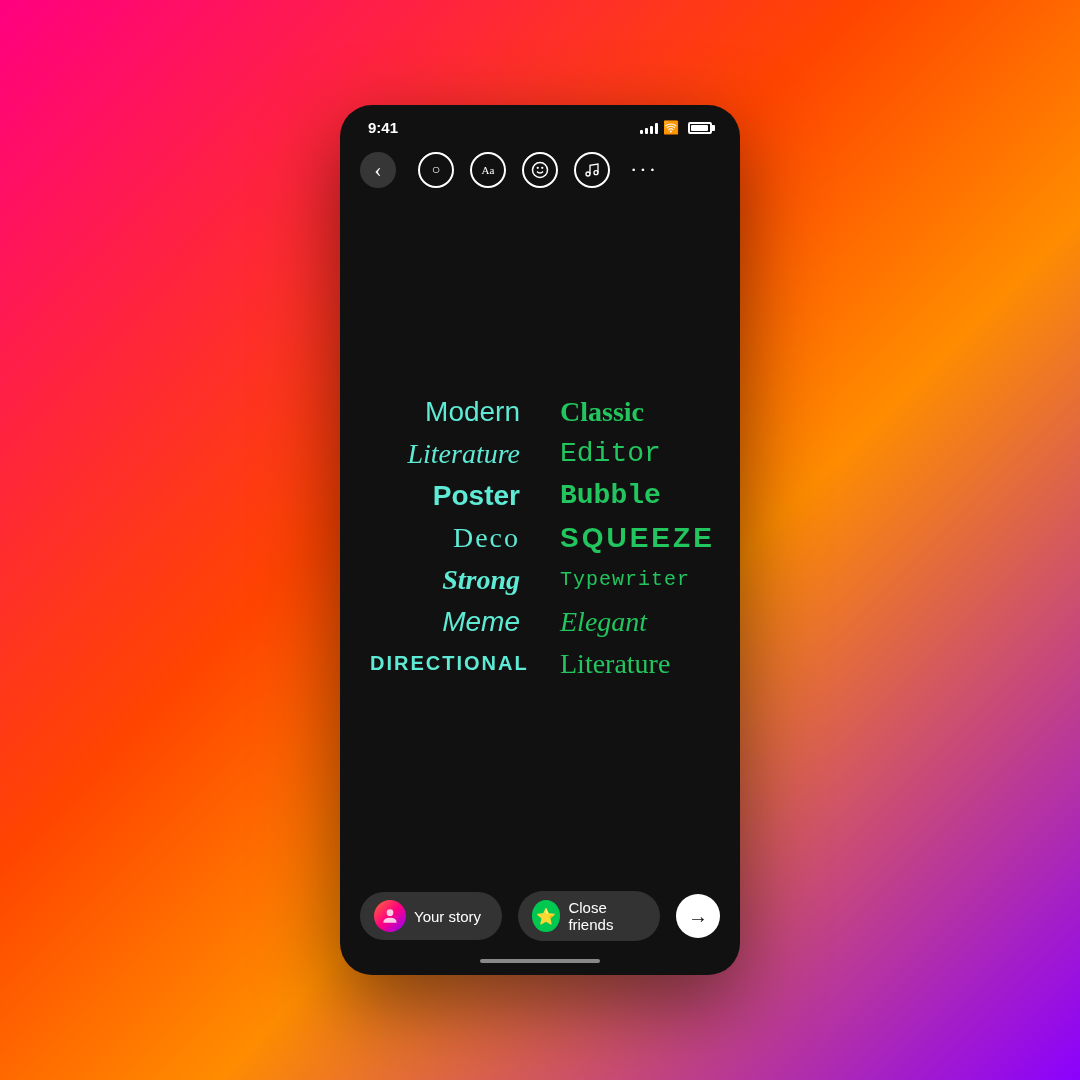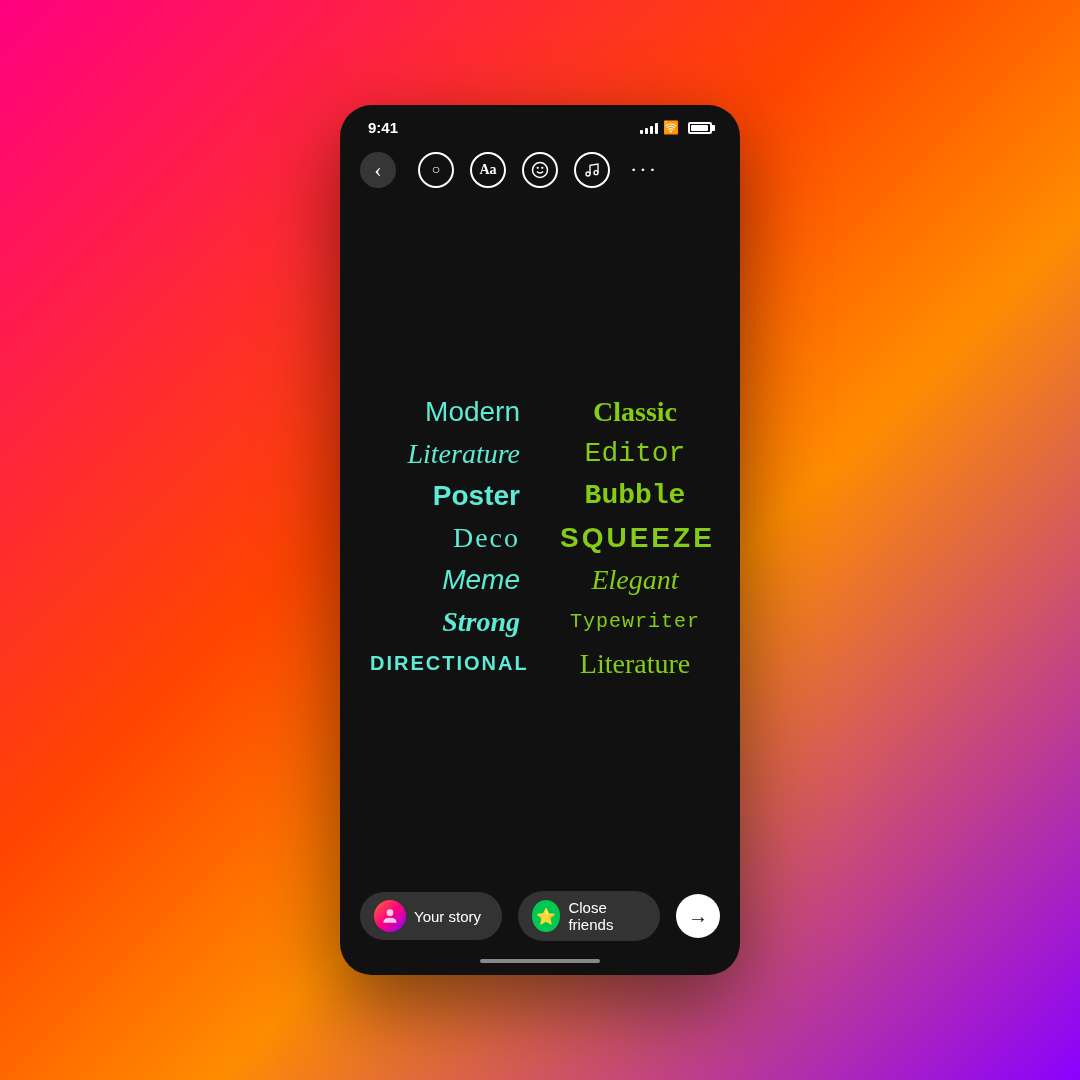--- a/index.html
+++ b/index.html
@@ -162,23 +162,23 @@
       width: 50%;
       text-align: right;
       padding-right: 20px;
       color: #5eead4;
       font-size: 28px;
       cursor: pointer;
     }
 
     .font-right {
       width: 50%;
-      text-align: center;
+      text-align: left;
       padding-left: 20px;
-      color: #84cc16;
+      color: #22c55e;
       font-size: 28px;
       cursor: pointer;
     }
 
     
     .font-modern { font-family: 'Helvetica Neue', Helvetica, Arial, sans-serif; font-weight: 300; }
     .font-classic { font-family: Georgia, 'Times New Roman', serif; font-weight: 700; }
     .font-signature { font-family: Georgia, serif; font-style: italic; font-weight: 400; }
     .font-editor { font-family: 'Courier New', Courier, monospace; font-weight: 400; }
     .font-poster { font-family: Impact, 'Arial Narrow', sans-serif; font-weight: 900; }
@@ -309,21 +309,21 @@
         <div class="battery">
           <div class="battery-fill"></div>
         </div>
       </div>
     </div>
 
     <div class="toolbar">
       <div class="back-btn"></div>
       <div class="toolbar-icons">
         <div class="toolbar-icon">○</div>
-        <div class="toolbar-icon" style="font-size:14px; font-weight:700;">Aa</div>
+        <div class="toolbar-icon" style="font-size:11px; font-weight:400;">Aa</div>
         <div class="toolbar-icon">
           <svg width="18" height="18" viewBox="0 0 24 24" fill="none" stroke="white" stroke-width="2">
             <circle cx="12" cy="12" r="10"></circle>
             <path d="M8 14s1.5 2 4 2 4-2 4-2"></path>
             <line x1="9" y1="9" x2="9.01" y2="9" stroke-width="3" stroke-linecap="round"></line>
             <line x1="15" y1="9" x2="15.01" y2="9" stroke-width="3" stroke-linecap="round"></line>
           </svg>
         </div>
         <div class="toolbar-icon">
           <svg width="16" height="16" viewBox="0 0 24 24" fill="none" stroke="white" stroke-width="2">
@@ -352,27 +352,27 @@
         <div class="font-left font-poster">Poster</div>
         <div class="font-right font-bubble">Bubble</div>
       </div>
 
       <div class="font-row">
         <div class="font-left font-deco">Deco</div>
         <div class="font-right font-squeeze">SQUEEZE</div>
       </div>
 
       <div class="font-row">
+        <div class="font-left font-strong"><em>Strong</em></div>
+        <div class="font-right font-typewriter">Typewriter</div>
+      </div>
+
+      <div class="font-row">
         <div class="font-left font-meme">Meme</div>
         <div class="font-right font-elegant">Elegant</div>
-      </div>
-
-      <div class="font-row">
-        <div class="font-left font-strong"><em>Strong</em></div>
-        <div class="font-right font-typewriter">Typewriter</div>
       </div>
 
       <div class="font-row">
         <div class="font-left font-directional">DIRECTIONAL</div>
         <div class="font-right font-literature">Literature</div>
       </div>
 
     </div>
 
     <div class="bottom-bar">

